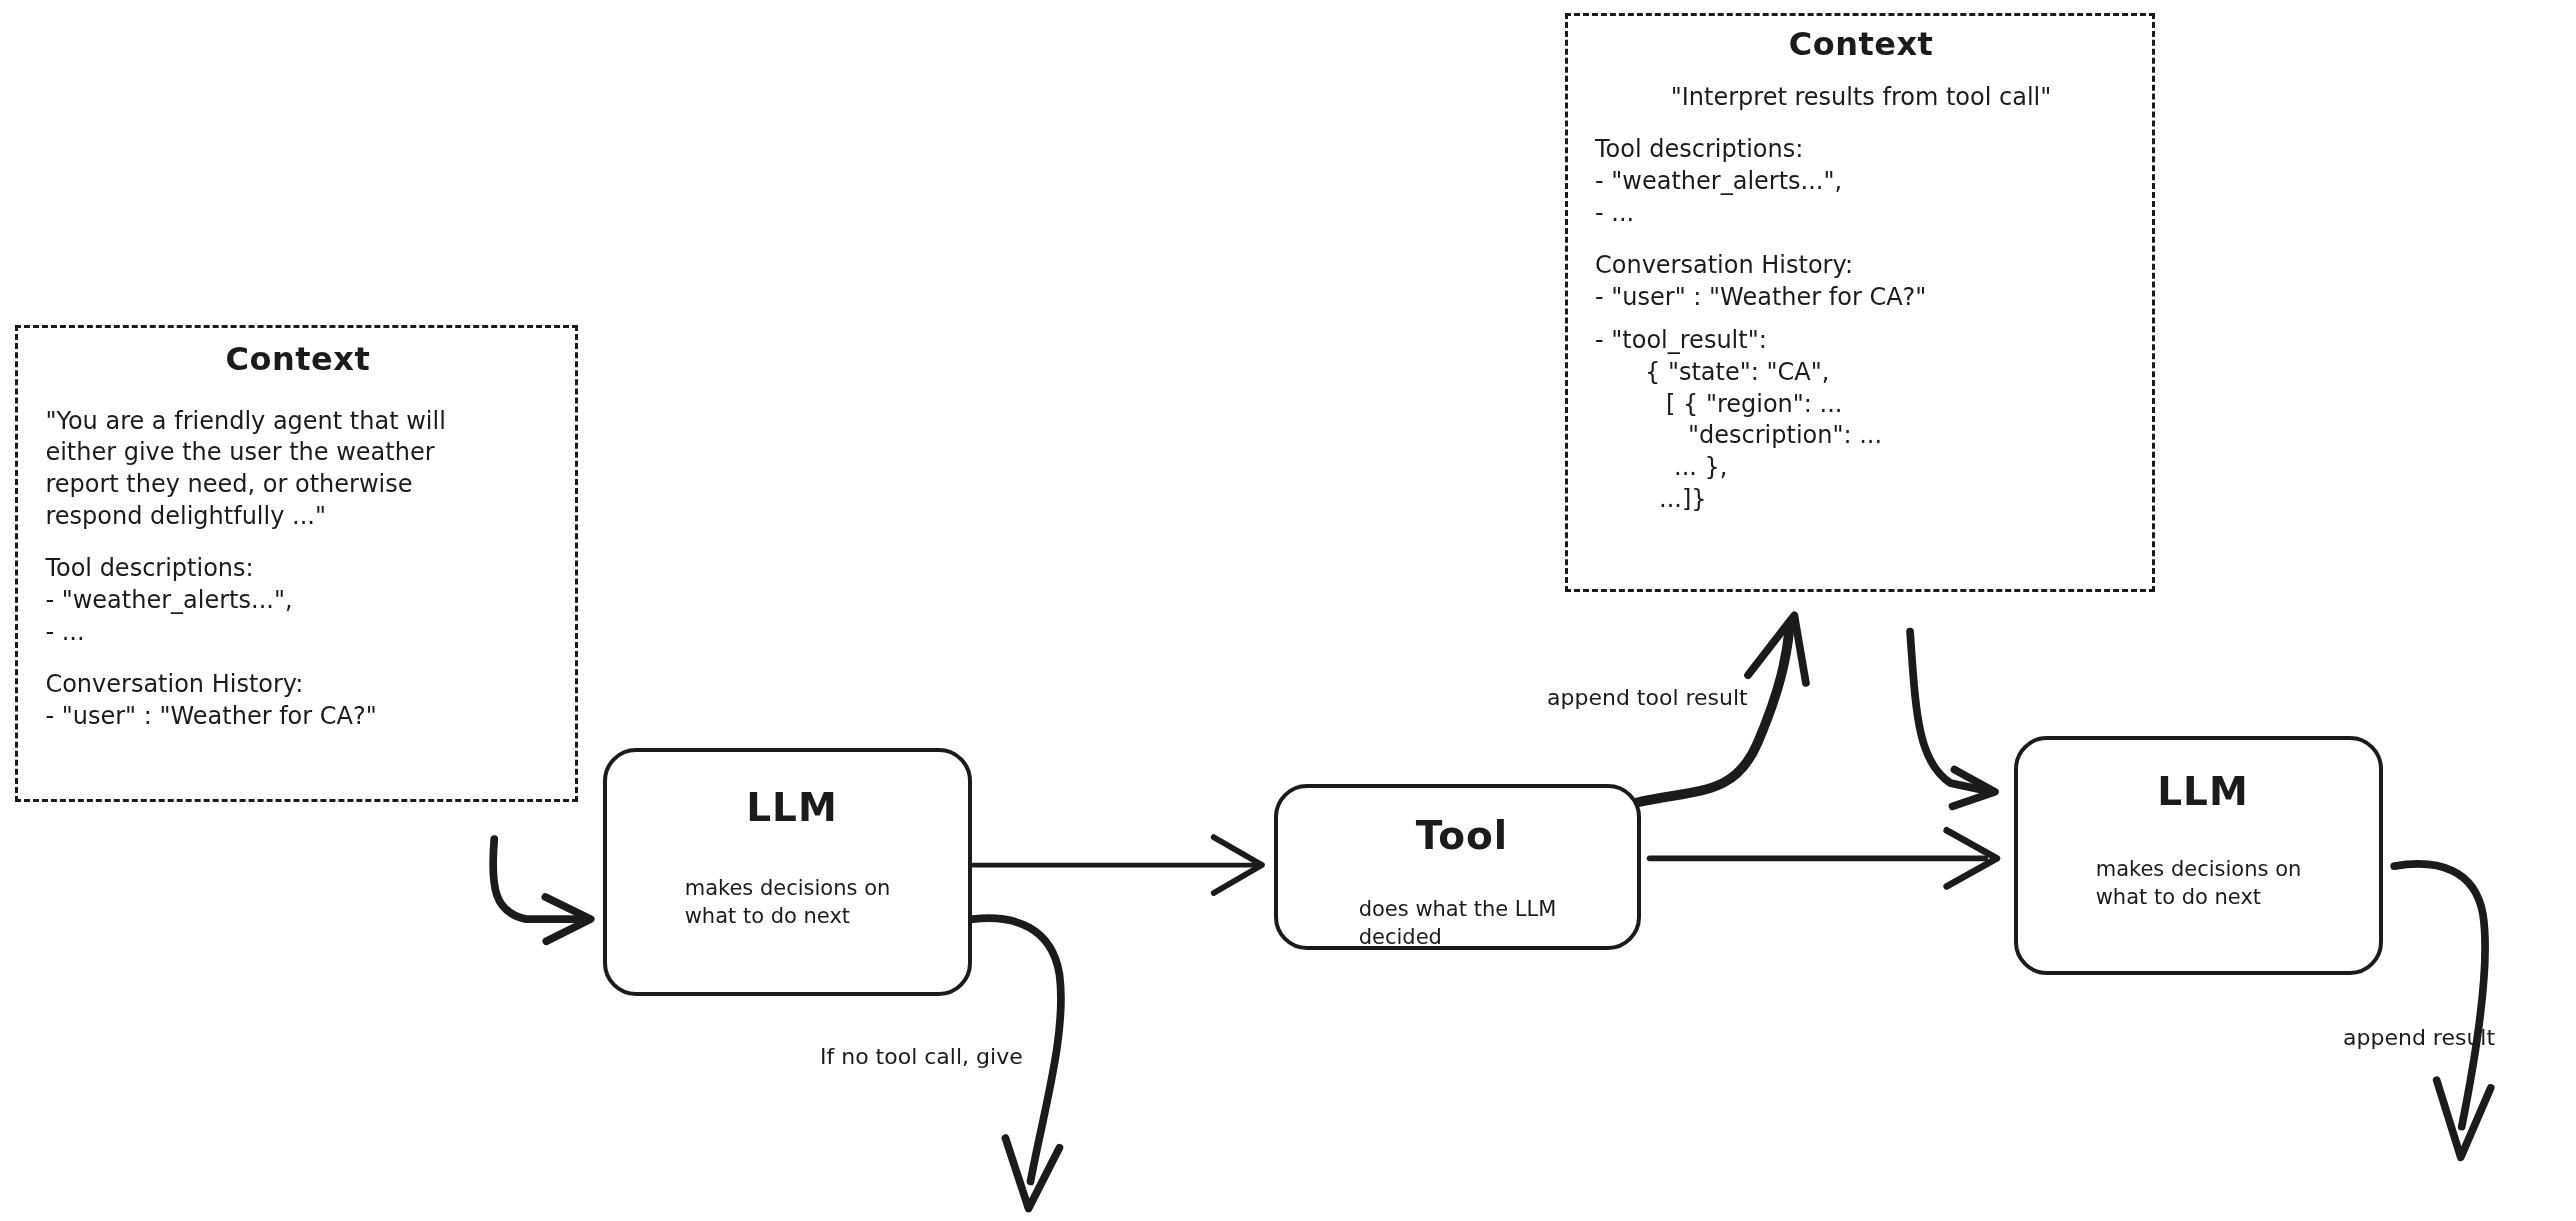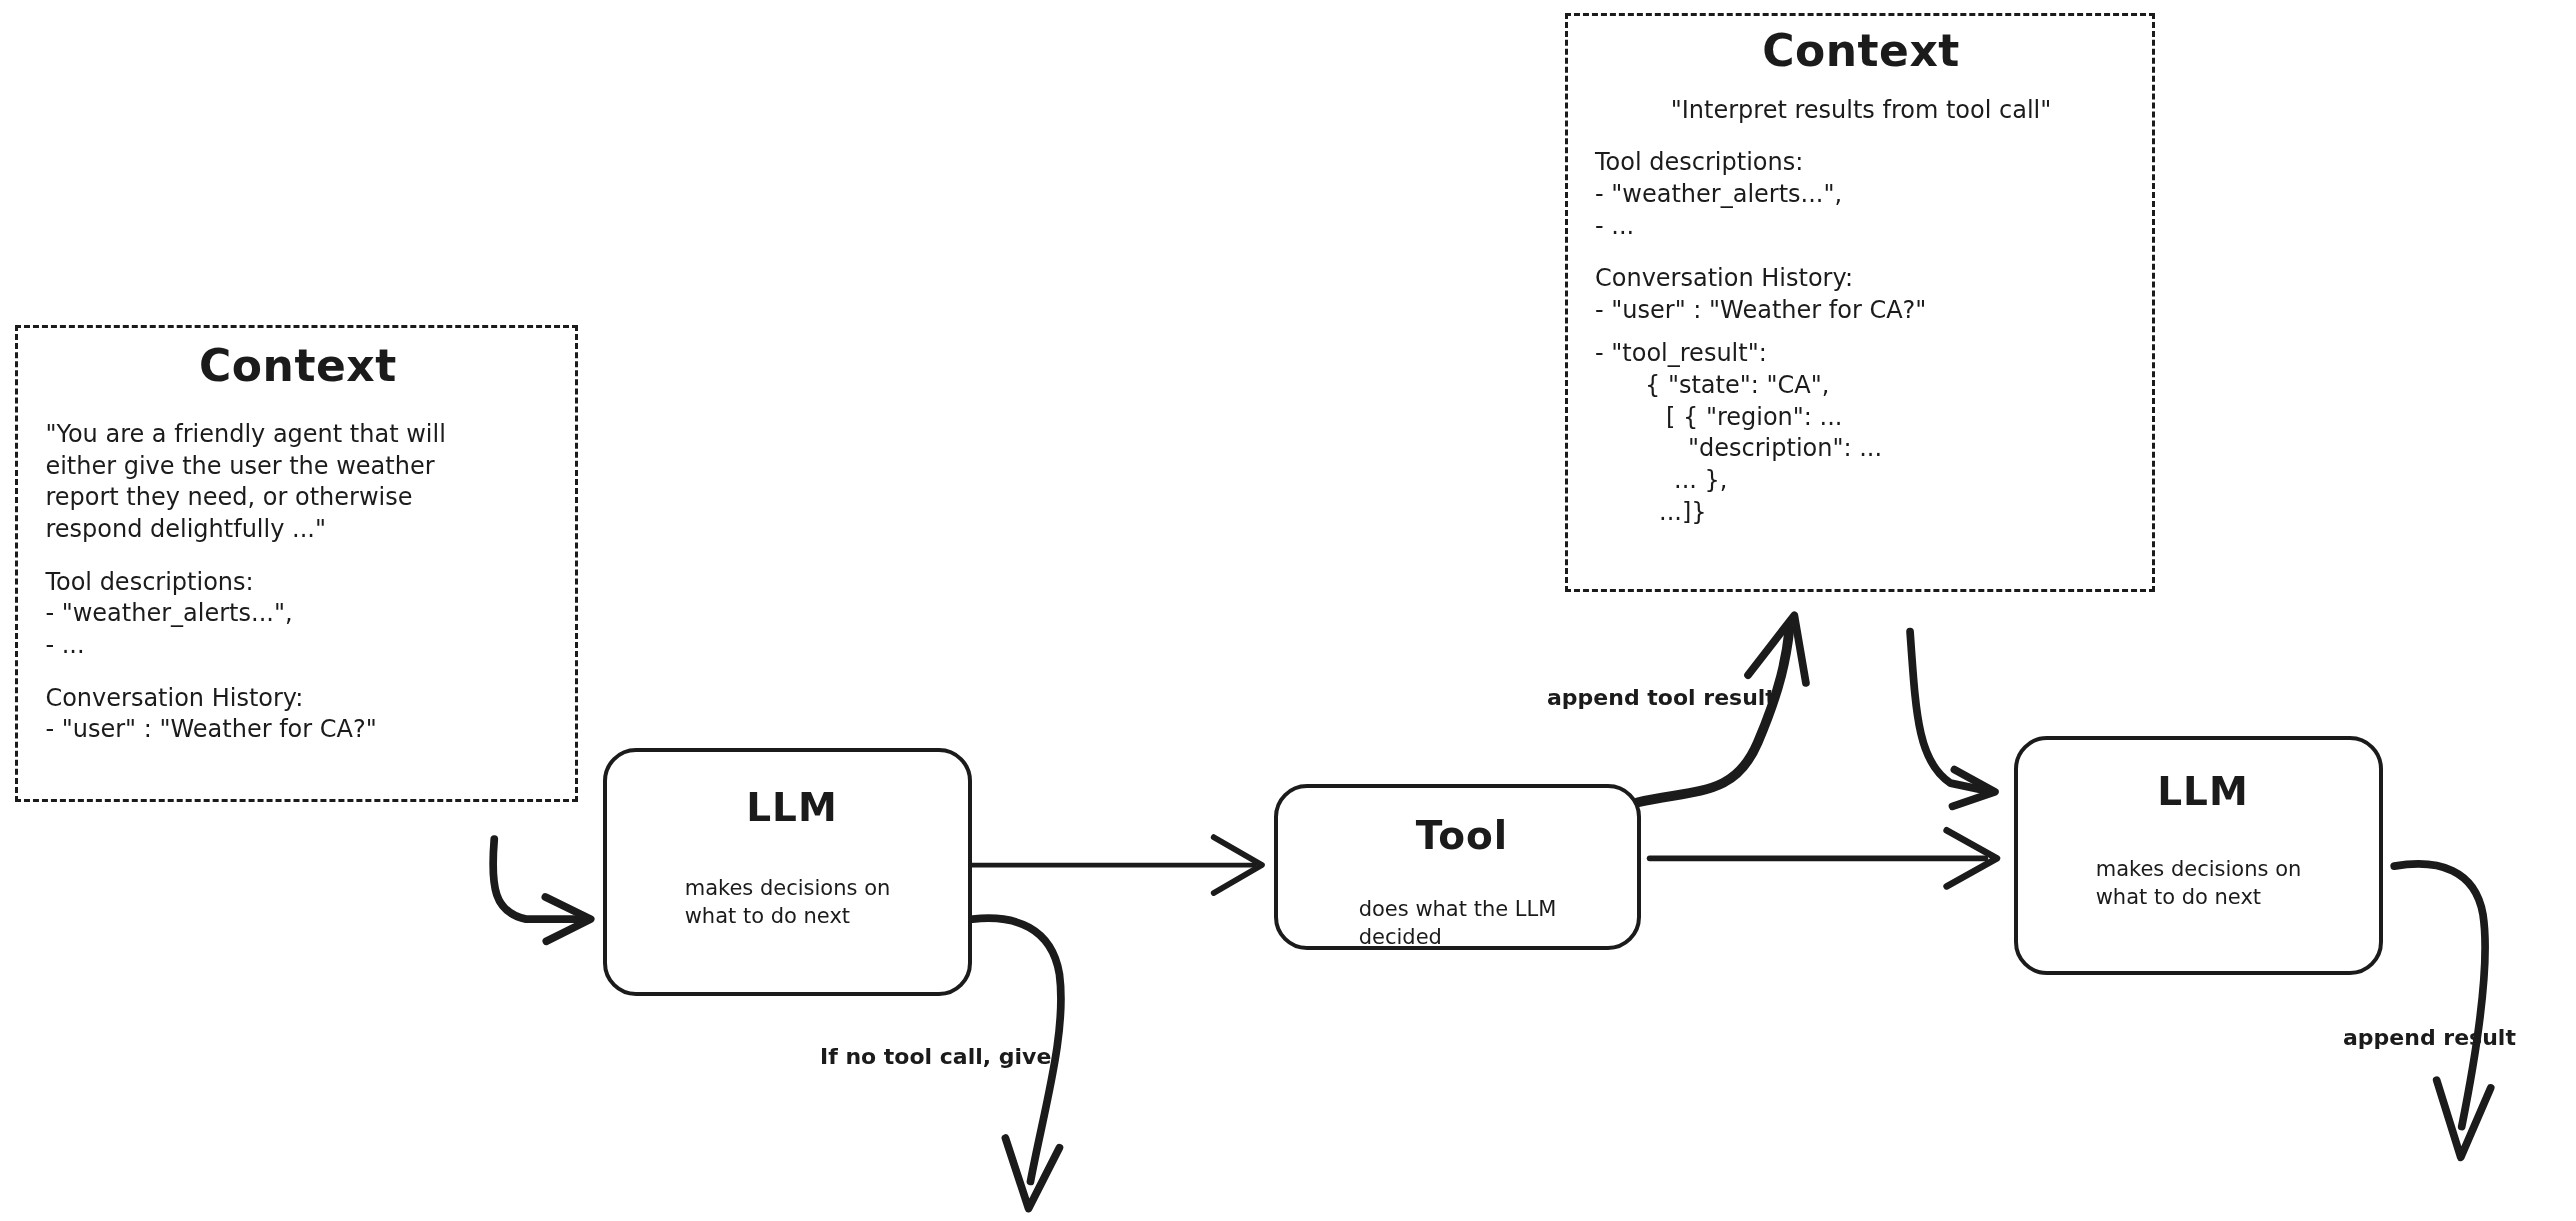--- a/index.html
+++ b/index.html
@@ -20,21 +20,21 @@
 
   
   .context-box {
     position: absolute;
     border: 3.9px dashed #1b1b1b;
     box-sizing: border-box;
     background: transparent;
   }
   .context-title {
     text-align: center;
-    font-size: 44px;
+    font-size: 32px;
     font-weight: 600;
     letter-spacing: 0.5px;
     line-height: 1.1;
   }
   .context-body {
     font-size: 24px;
     line-height: 1.32;
     white-space: pre-wrap;
   }
   .para-gap { height: 21px; }
@@ -70,21 +70,20 @@
     text-align: left;
     white-space: pre-line;
   }
 
   
   .edge-label {
     position: absolute;
     font-size: 22px;
     white-space: nowrap;
     line-height: 1.2;
-    font-weight: bold;
   }
 
   
   #arrows {
     position: absolute;
     left: 0;
     top: 0;
     width: 2576px;
     height: 1221px;
     pointer-events: none;

